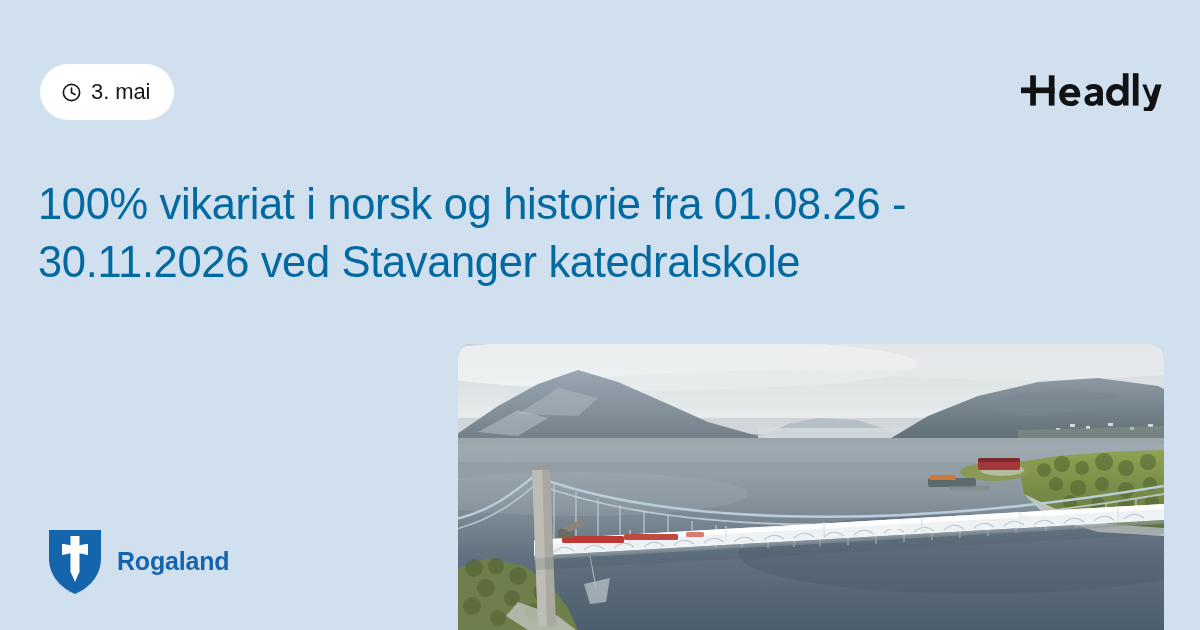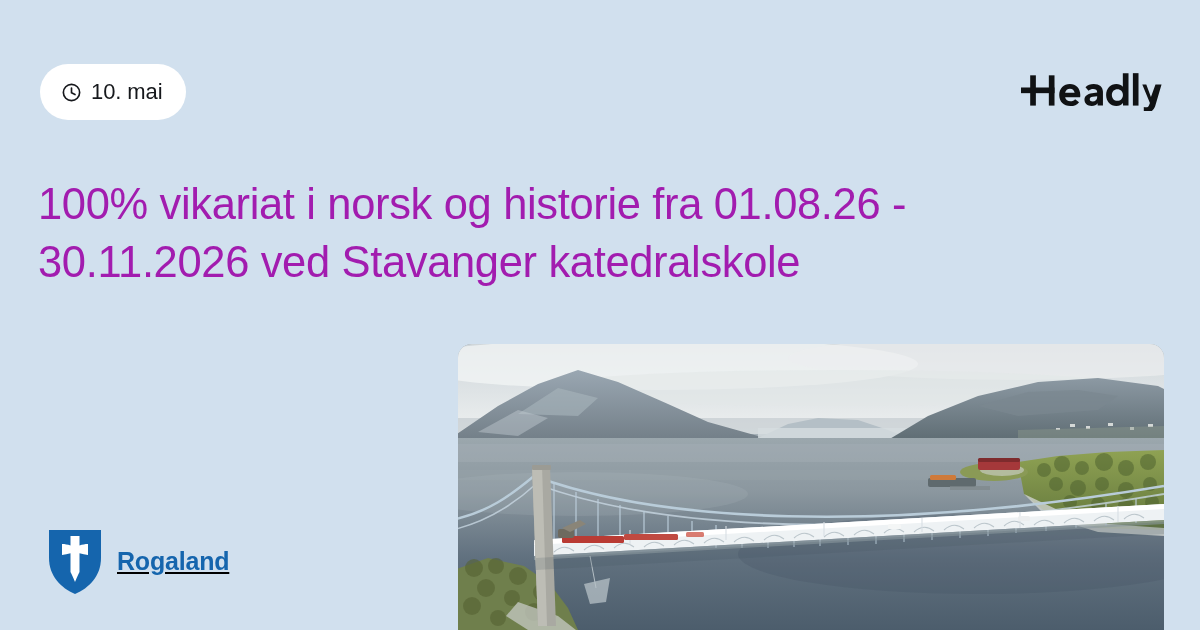--- a/index.html
+++ b/index.html
@@ -57,21 +57,21 @@
   .brand svg { display: block; height: 40px; width: auto; }
 
   
   .headline {
     position: absolute;
     left: 38px;
     top: 176px;
     width: 1070px;
     font-size: 43.5px;
     line-height: 1.33;
-    color: #a21caf;
+    color: #0369a1;
     letter-spacing: -0.35px;
     font-weight: 400;
   }
 
   
   .photo {
     position: absolute;
     left: 458px;
     top: 344px;
     width: 706px;
@@ -89,21 +89,20 @@
     top: 528px;
     display: flex;
     align-items: center;
     gap: 14px;
   }
   .muni-shield { display: block; width: 56px; height: 68px; }
   .muni-text {
     display: flex;
     flex-direction: column;
     line-height: 1.17;
-    text-decoration: underline;
   }
   .muni-text span {
     font-size: 25px;
     font-weight: 700;
     color: #1565ad;
     letter-spacing: -0.2px;
     white-space: nowrap;
   }
 </style>
 </head>
@@ -111,21 +110,21 @@
 
 <div class="canvas">
 
   <div class="date-badge">
     <span class="clock-icon-wrap">
       <svg class="clock-icon" viewBox="0 0 24 24" fill="none" stroke="#16181c" stroke-width="1.9" stroke-linecap="round">
         <circle cx="12" cy="12" r="9.3"></circle>
         <path d="M12 6.9 L12 12.3 L16 14.3"></path>
       </svg>
     </span>
-    <span class="date-text">10. mai</span>
+    <span class="date-text">3. mai</span>
   </div>
 
   <div class="brand">
     <svg viewBox="0 0 260 74" aria-hidden="true">
       <g fill="#101214">
 
         <rect x="0" y="30.5" width="62" height="10.5"></rect>
         <rect x="17" y="8" width="10.5" height="56"></rect>
         <rect x="51.5" y="8" width="10.5" height="56"></rect>
 

